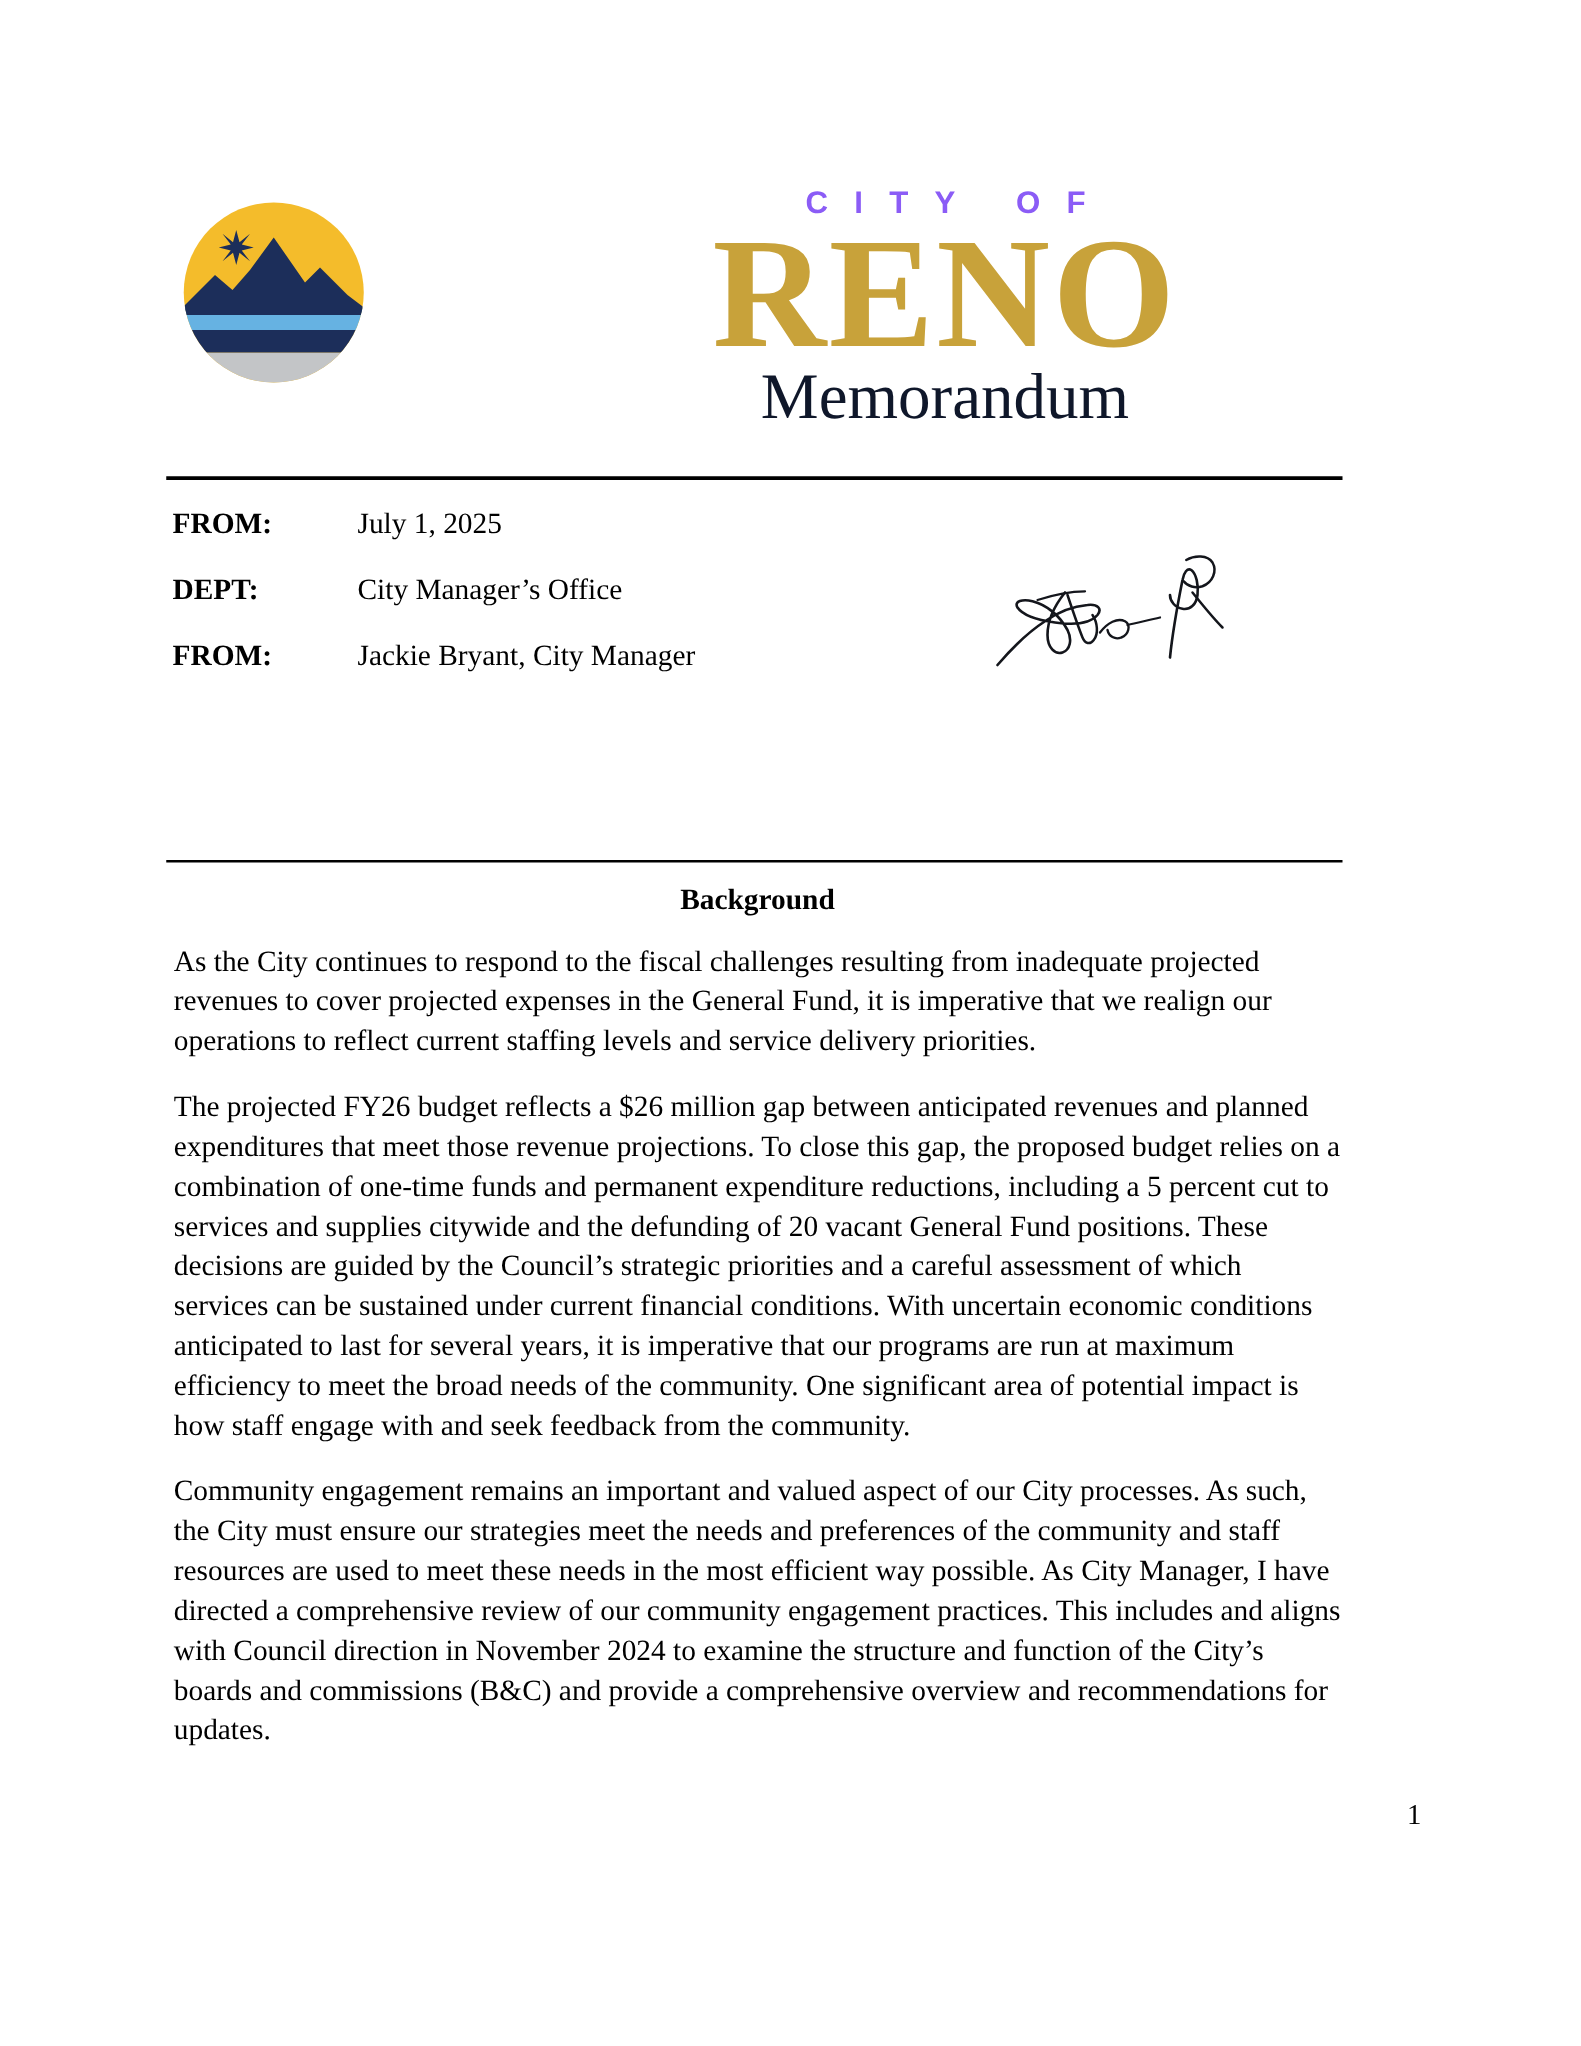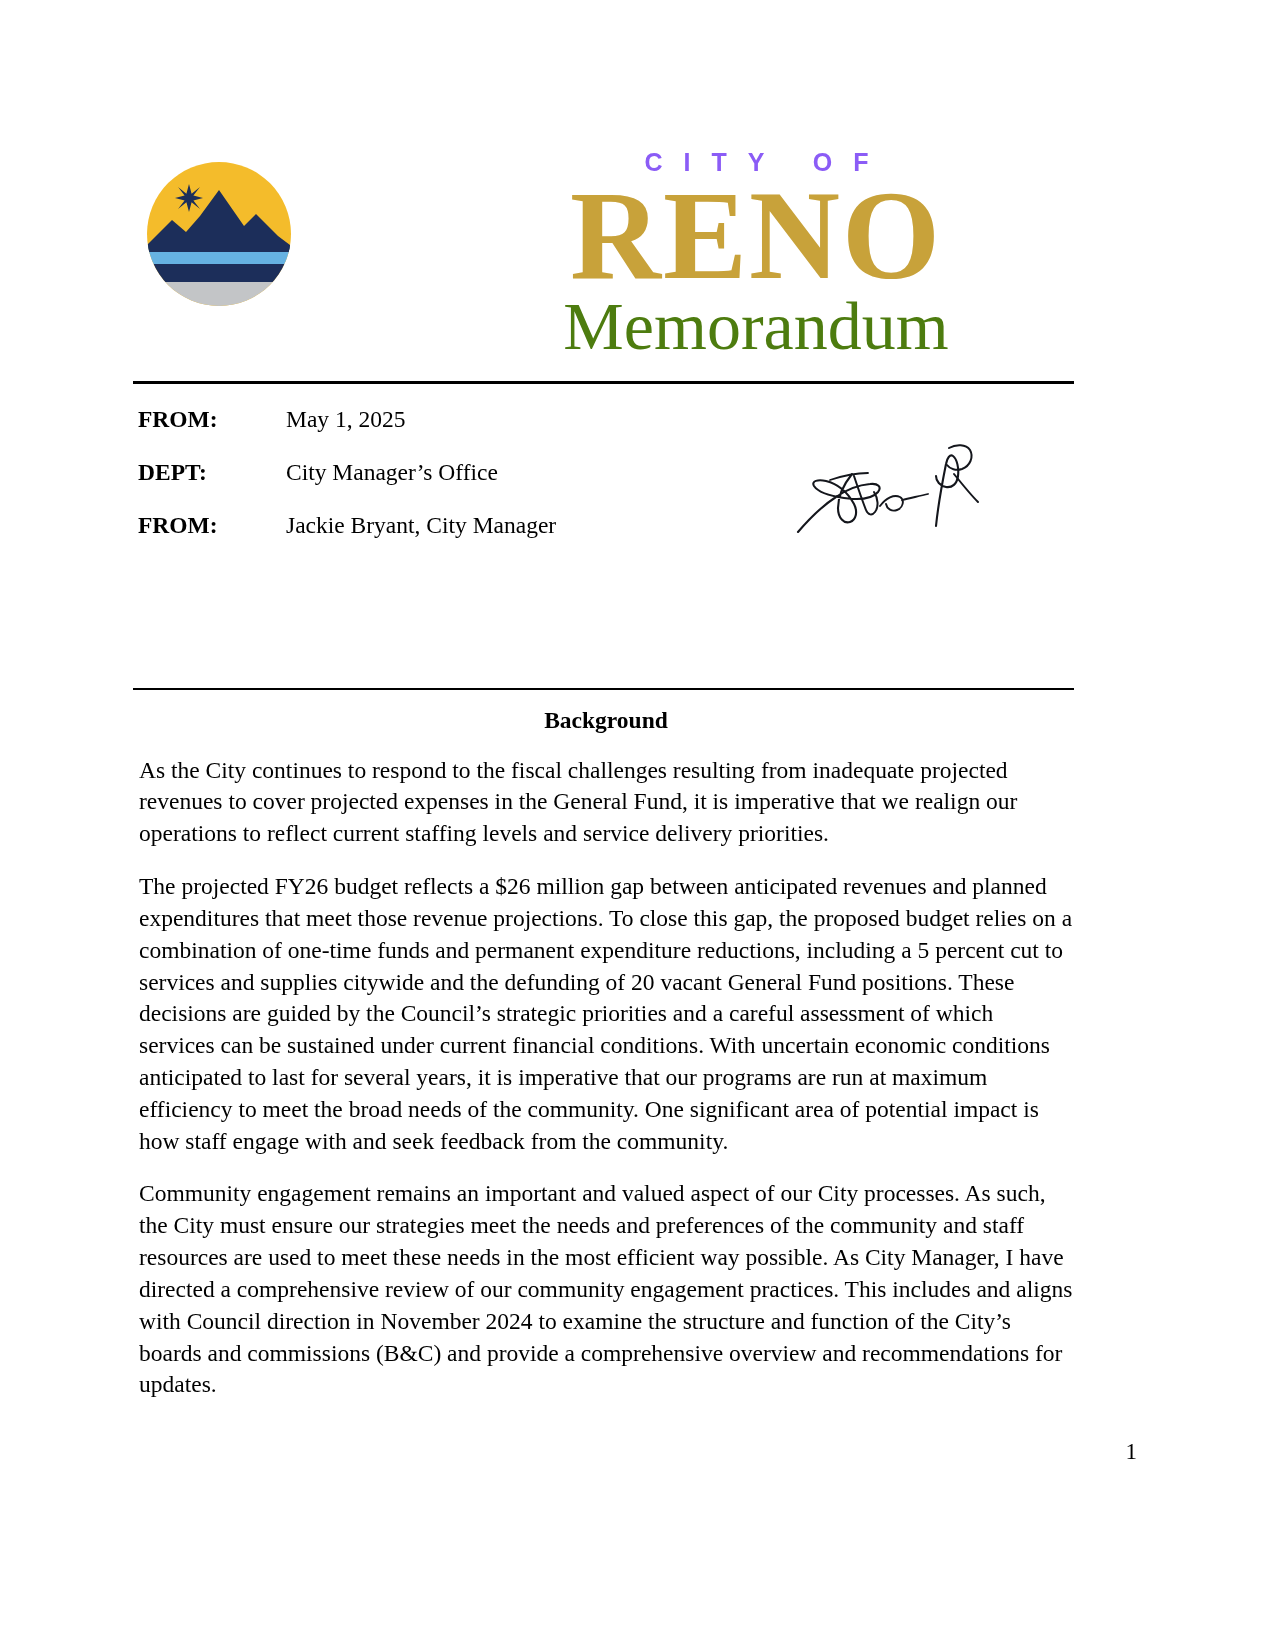--- a/index.html
+++ b/index.html
@@ -66,23 +66,23 @@
     font-family: "Liberation Serif", "DejaVu Serif", serif;
     font-weight: bold;
     font-size: 126px;
     line-height: 0.94;
     color: #c8a23a;
     letter-spacing: 2px;
   }
 
   .memorandum {
     font-family: "Liberation Serif", "DejaVu Serif", serif;
-    font-size: 68px;
+    font-size: 52px;
     line-height: 1.05;
-    color: #4d7c0f;
+    color: #0f172a;
     margin-top: -4px;
   }
 
   
   .rule {
     position: absolute;
     left: 133px;
     width: 941px;
     border-top: 3px solid #000000;
   }
@@ -201,21 +201,21 @@
     </div>
 
   </div>
 
   <div class="rule top"></div>
 
   <div class="fields">
 
     <div class="field-row">
       <div class="field-label">FROM:</div>
-      <div class="field-value">May 1, 2025</div>
+      <div class="field-value">July 1, 2025</div>
     </div>
 
 
     <div class="field-row">
       <div class="field-label">DEPT:</div>
       <div class="field-value">City Manager’s Office</div>
     </div>
 
     <div class="field-row">
       <div class="field-label">FROM:</div>

